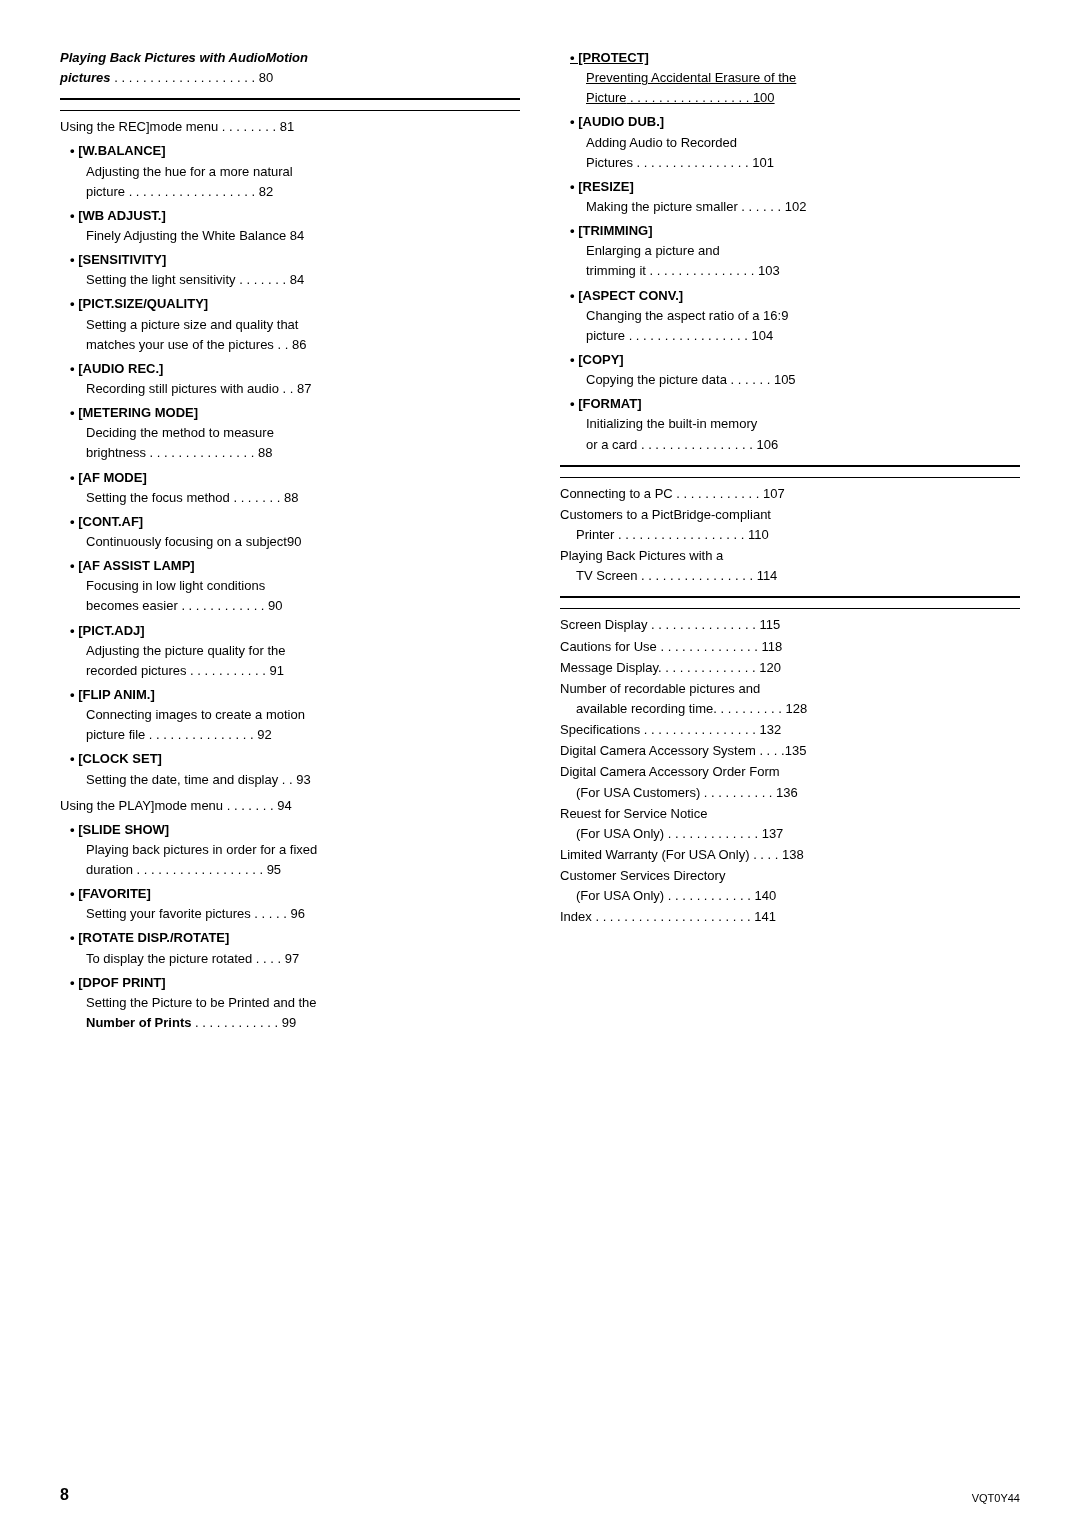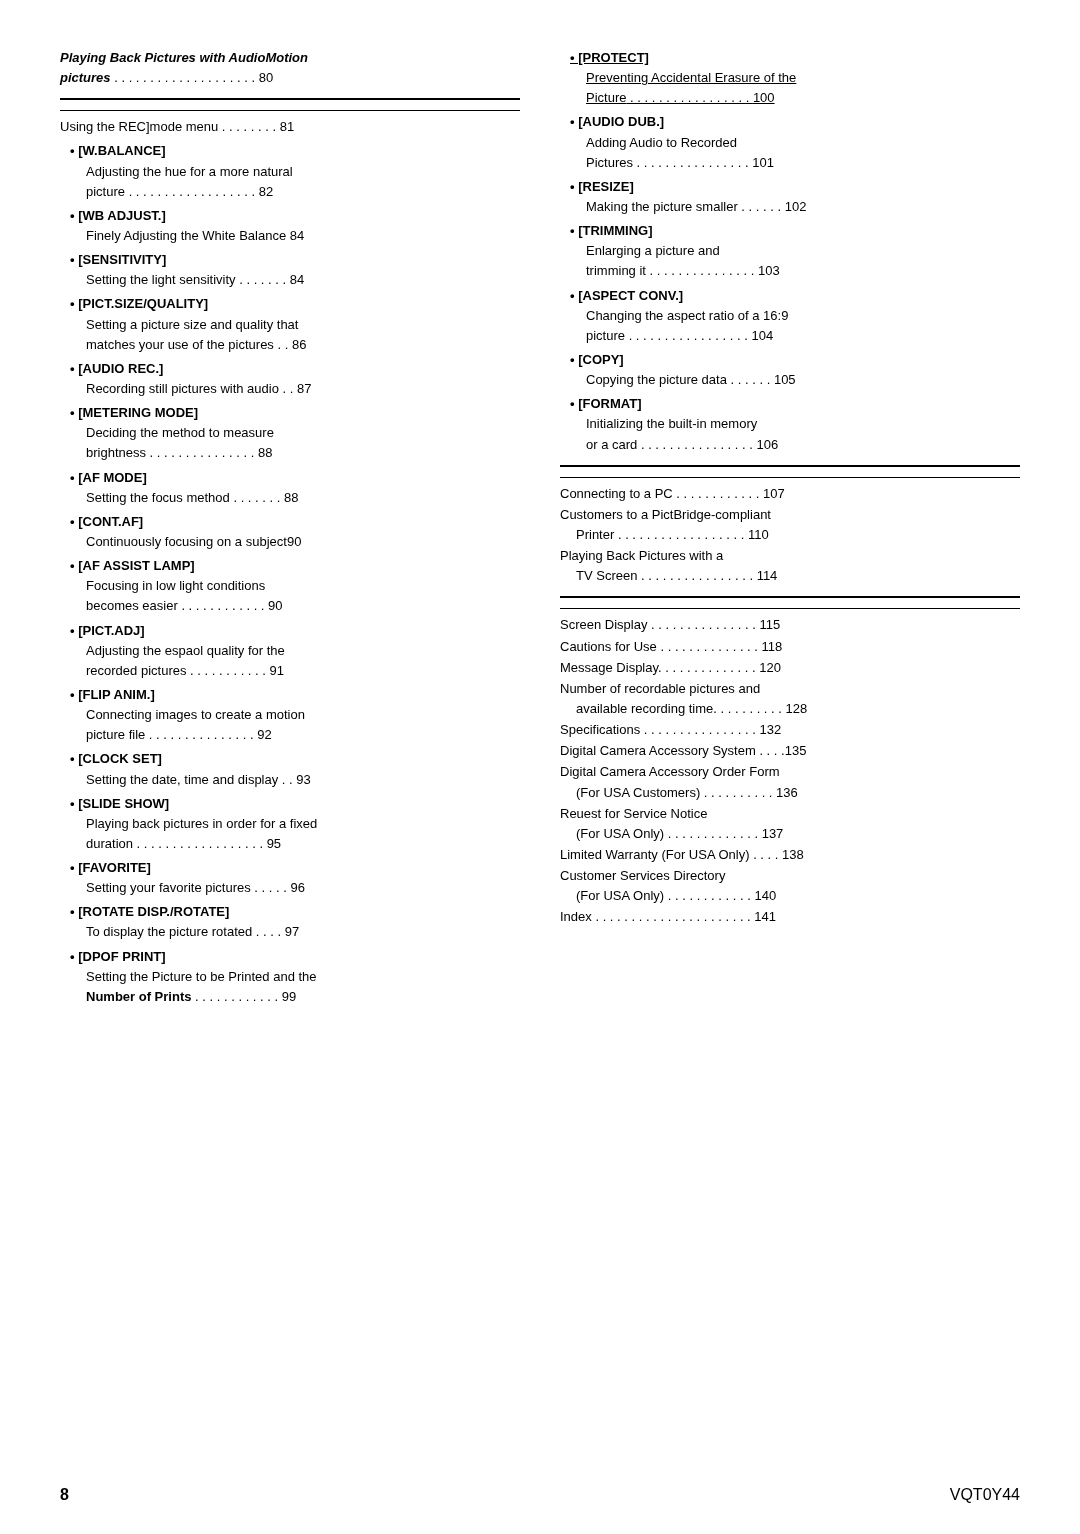--- a/index.html
+++ b/index.html
@@ -64,21 +64,21 @@
       right: 60px;
       display: flex;
       justify-content: space-between;
       align-items: flex-end;
     }
     .page-number {
       font-weight: bold;
       font-size: 16px;
     }
     .model-number {
-      font-size: 16px;
+      font-size: 11px;
     }
   </style>
 </head>
 <body>
 
 <div class="page">
   <div class="two-col">
 
     <div class="col">
 
@@ -139,35 +139,38 @@
 
       <div class="toc-entry bullet-item">
         <span class="bullet-label">• [AF ASSIST LAMP]</span><br>
         <span class="indent">Focusing in low light conditions</span><br>
         <span class="indent">becomes easier</span><span> . . . . . . . . . . . . </span><span>90</span>
       </div>
 
 
       <div class="toc-entry bullet-item">
         <span class="bullet-label">• [PICT.ADJ]</span><br>
-        <span class="indent">Adjusting the espaol quality for the</span><br>
+        <span class="indent">Adjusting the picture quality for the</span><br>
         <span class="indent">recorded pictures</span><span> . . . . . . . . . . . </span><span>91</span>
       </div>
 
       <div class="toc-entry bullet-item">
         <span class="bullet-label">• [FLIP ANIM.]</span><br>
         <span class="indent">Connecting images to create a motion</span><br>
         <span class="indent">picture file</span><span> . . . . . . . . . . . . . . . </span><span>92</span>
       </div>
 
       <div class="toc-entry bullet-item">
         <span class="bullet-label">• [CLOCK SET]</span><br>
         <span class="indent">Setting the date, time and display</span><span> . . </span><span>93</span>
       </div>
 
+      <div class="toc-entry" style="margin-top:6px;">
+        <span>Using the PLAY]mode menu</span><span> . . . . . . . </span><span>94</span>
+      </div>
 
       <div class="toc-entry bullet-item">
         <span class="bullet-label">• [SLIDE SHOW]</span><br>
         <span class="indent">Playing back pictures in order for a fixed</span><br>
         <span class="indent">duration</span><span> . . . . . . . . . . . . . . . . . . </span><span>95</span>
       </div>
 
       <div class="toc-entry bullet-item">
         <span class="bullet-label">• [FAVORITE]</span><br>
         <span class="indent">Setting your favorite pictures</span><span> . . . . . </span><span>96</span>

